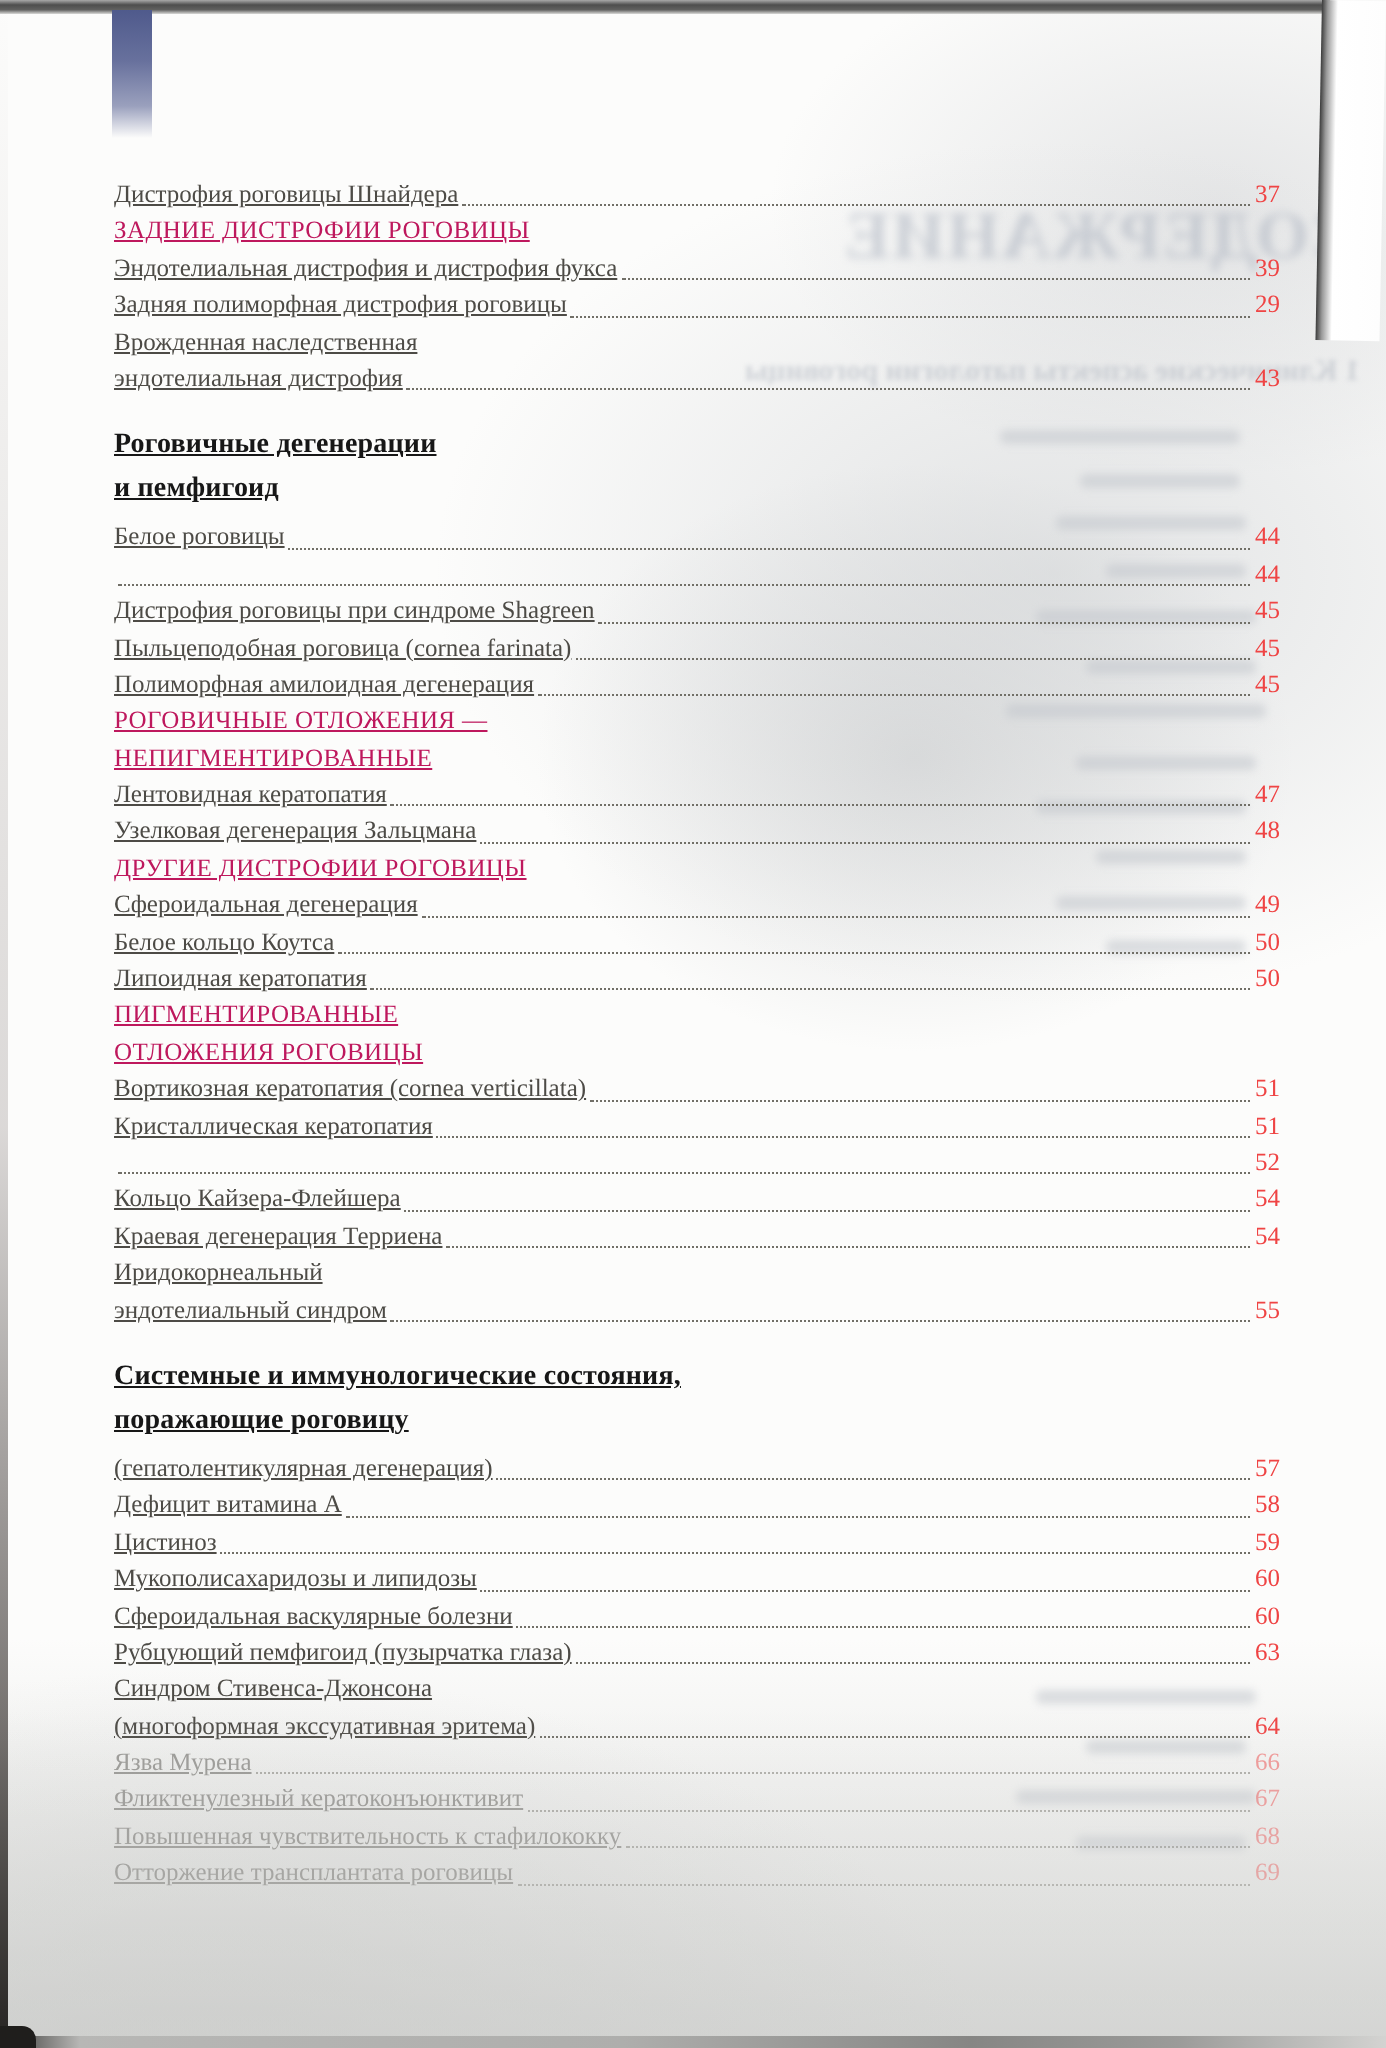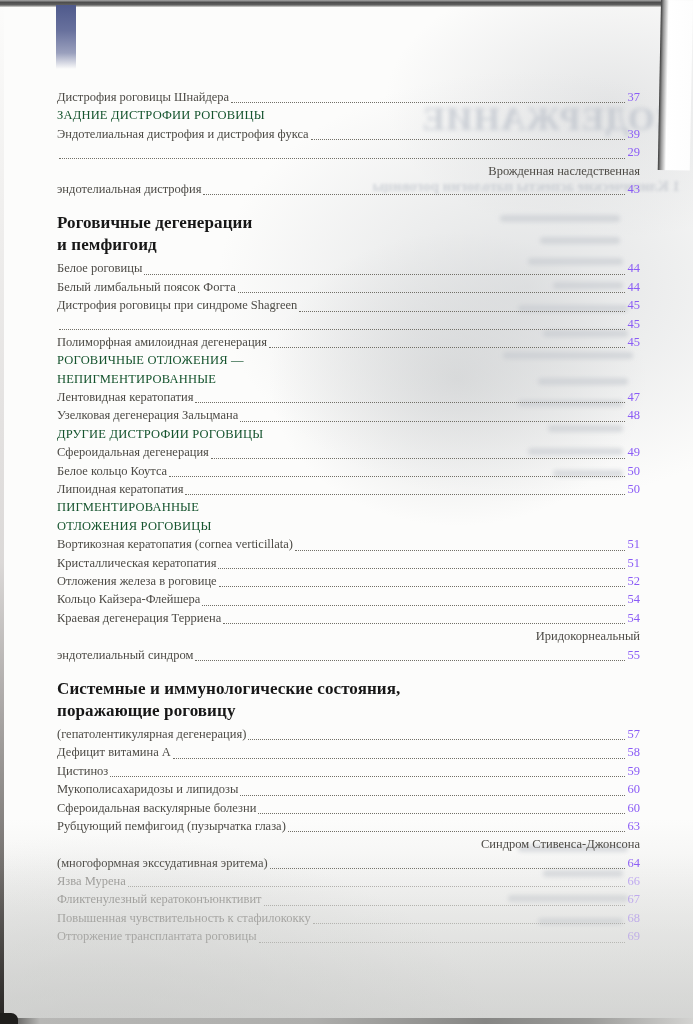--- a/index.html
+++ b/index.html
@@ -50,27 +50,27 @@
     position:absolute;top:178px;left:285px;width:395px;z-index:1;
     font-size:15px;font-weight:bold;color:#bcc1c9;opacity:.65;
     transform:scaleX(-1);filter:blur(1.4px);white-space:nowrap;text-align:left;
   }
   .ghostlines{position:absolute;inset:0;z-index:1;pointer-events:none;}
   .ghostline{position:absolute;height:7px;border-radius:3px;background:#c2c6cc;opacity:.55;filter:blur(2.2px);}
 
   
   .toc{position:absolute;left:57px;right:53px;top:88px;z-index:3;}
   .row{display:flex;align-items:baseline;height:18.4px;font-size:12.5px;color:#4d4b46;line-height:18.4px;}
-  .row .lab{white-space:nowrap;}
-  .row.subheader{color:#14532d;letter-spacing:.2px;}
-  .row.wrap{color:#4d4b46;justify-content:flex-end;}
+  .row .lab{white-space:nowrap;text-decoration:underline;}
+  .row.subheader{color:#be185d;letter-spacing:.2px;}
+  .row.wrap{color:#4d4b46;}
   .leader{flex:1 1 auto;min-width:12px;border-bottom:1px dotted #716f67;margin:0 3px 3px 2px;align-self:stretch;}
-  .pg{color:#8b5cf6;font-size:12.5px;}
+  .pg{color:#ef4444;font-size:12.5px;}
   .row.heading-first,.row.heading-last{
-    font-size:17px;font-weight:bold;color:#171717;height:22px;line-height:22px;letter-spacing:.1px;
+    font-size:14px;font-weight:bold;color:#171717;height:22px;line-height:22px;letter-spacing:.1px;
   }
   .row.heading-first{margin-top:14px;}
   .row.heading-last{margin-bottom:3px;}
   .row.faded{opacity:.52;filter:blur(.3px);}
 </style>
 </head>
 <body>
 
 <div class="sheet">
   <div class="shade"></div>
@@ -104,20 +104,21 @@
       </div>
       <div class="row subheader">
         <span class="lab">ЗАДНИЕ ДИСТРОФИИ РОГОВИЦЫ</span>
       </div>
       <div class="row entry">
         <span class="lab">Эндотелиальная дистрофия и дистрофия фукса</span>
         <span class="leader"></span>
         <span class="pg">39</span>
       </div>
       <div class="row entry">
+        <span class="lab">Задняя полиморфная дистрофия роговицы</span>
         <span class="leader"></span>
         <span class="pg">29</span>
       </div>
       <div class="row wrap">
         <span class="lab">Врожденная наследственная</span>
       </div>
       <div class="row entry">
         <span class="lab">эндотелиальная дистрофия</span>
         <span class="leader"></span>
         <span class="pg">43</span>
@@ -127,30 +128,30 @@
       </div>
       <div class="row heading-last">
         <span class="lab">и пемфигоид</span>
       </div>
       <div class="row entry">
         <span class="lab">Белое роговицы</span>
         <span class="leader"></span>
         <span class="pg">44</span>
       </div>
       <div class="row entry">
-        <span class="lab">Белый лимбальный поясок Фогта</span>
         <span class="leader"></span>
         <span class="pg">44</span>
       </div>
       <div class="row entry">
         <span class="lab">Дистрофия роговицы при синдроме Shagreen</span>
         <span class="leader"></span>
         <span class="pg">45</span>
       </div>
       <div class="row entry">
+        <span class="lab">Пыльцеподобная роговица (cornea farinata)</span>
         <span class="leader"></span>
         <span class="pg">45</span>
       </div>
       <div class="row entry">
         <span class="lab">Полиморфная амилоидная дегенерация</span>
         <span class="leader"></span>
         <span class="pg">45</span>
       </div>
       <div class="row subheader">
         <span class="lab">РОГОВИЧНЫЕ ОТЛОЖЕНИЯ —</span>
@@ -196,21 +197,20 @@
         <span class="lab">Вортикозная кератопатия (cornea verticillata)</span>
         <span class="leader"></span>
         <span class="pg">51</span>
       </div>
       <div class="row entry">
         <span class="lab">Кристаллическая кератопатия</span>
         <span class="leader"></span>
         <span class="pg">51</span>
       </div>
       <div class="row entry">
-        <span class="lab">Отложения железа в роговице</span>
         <span class="leader"></span>
         <span class="pg">52</span>
       </div>
       <div class="row entry">
         <span class="lab">Кольцо Кайзера-Флейшера</span>
         <span class="leader"></span>
         <span class="pg">54</span>
       </div>
       <div class="row entry">
         <span class="lab">Краевая дегенерация Терриена</span>

